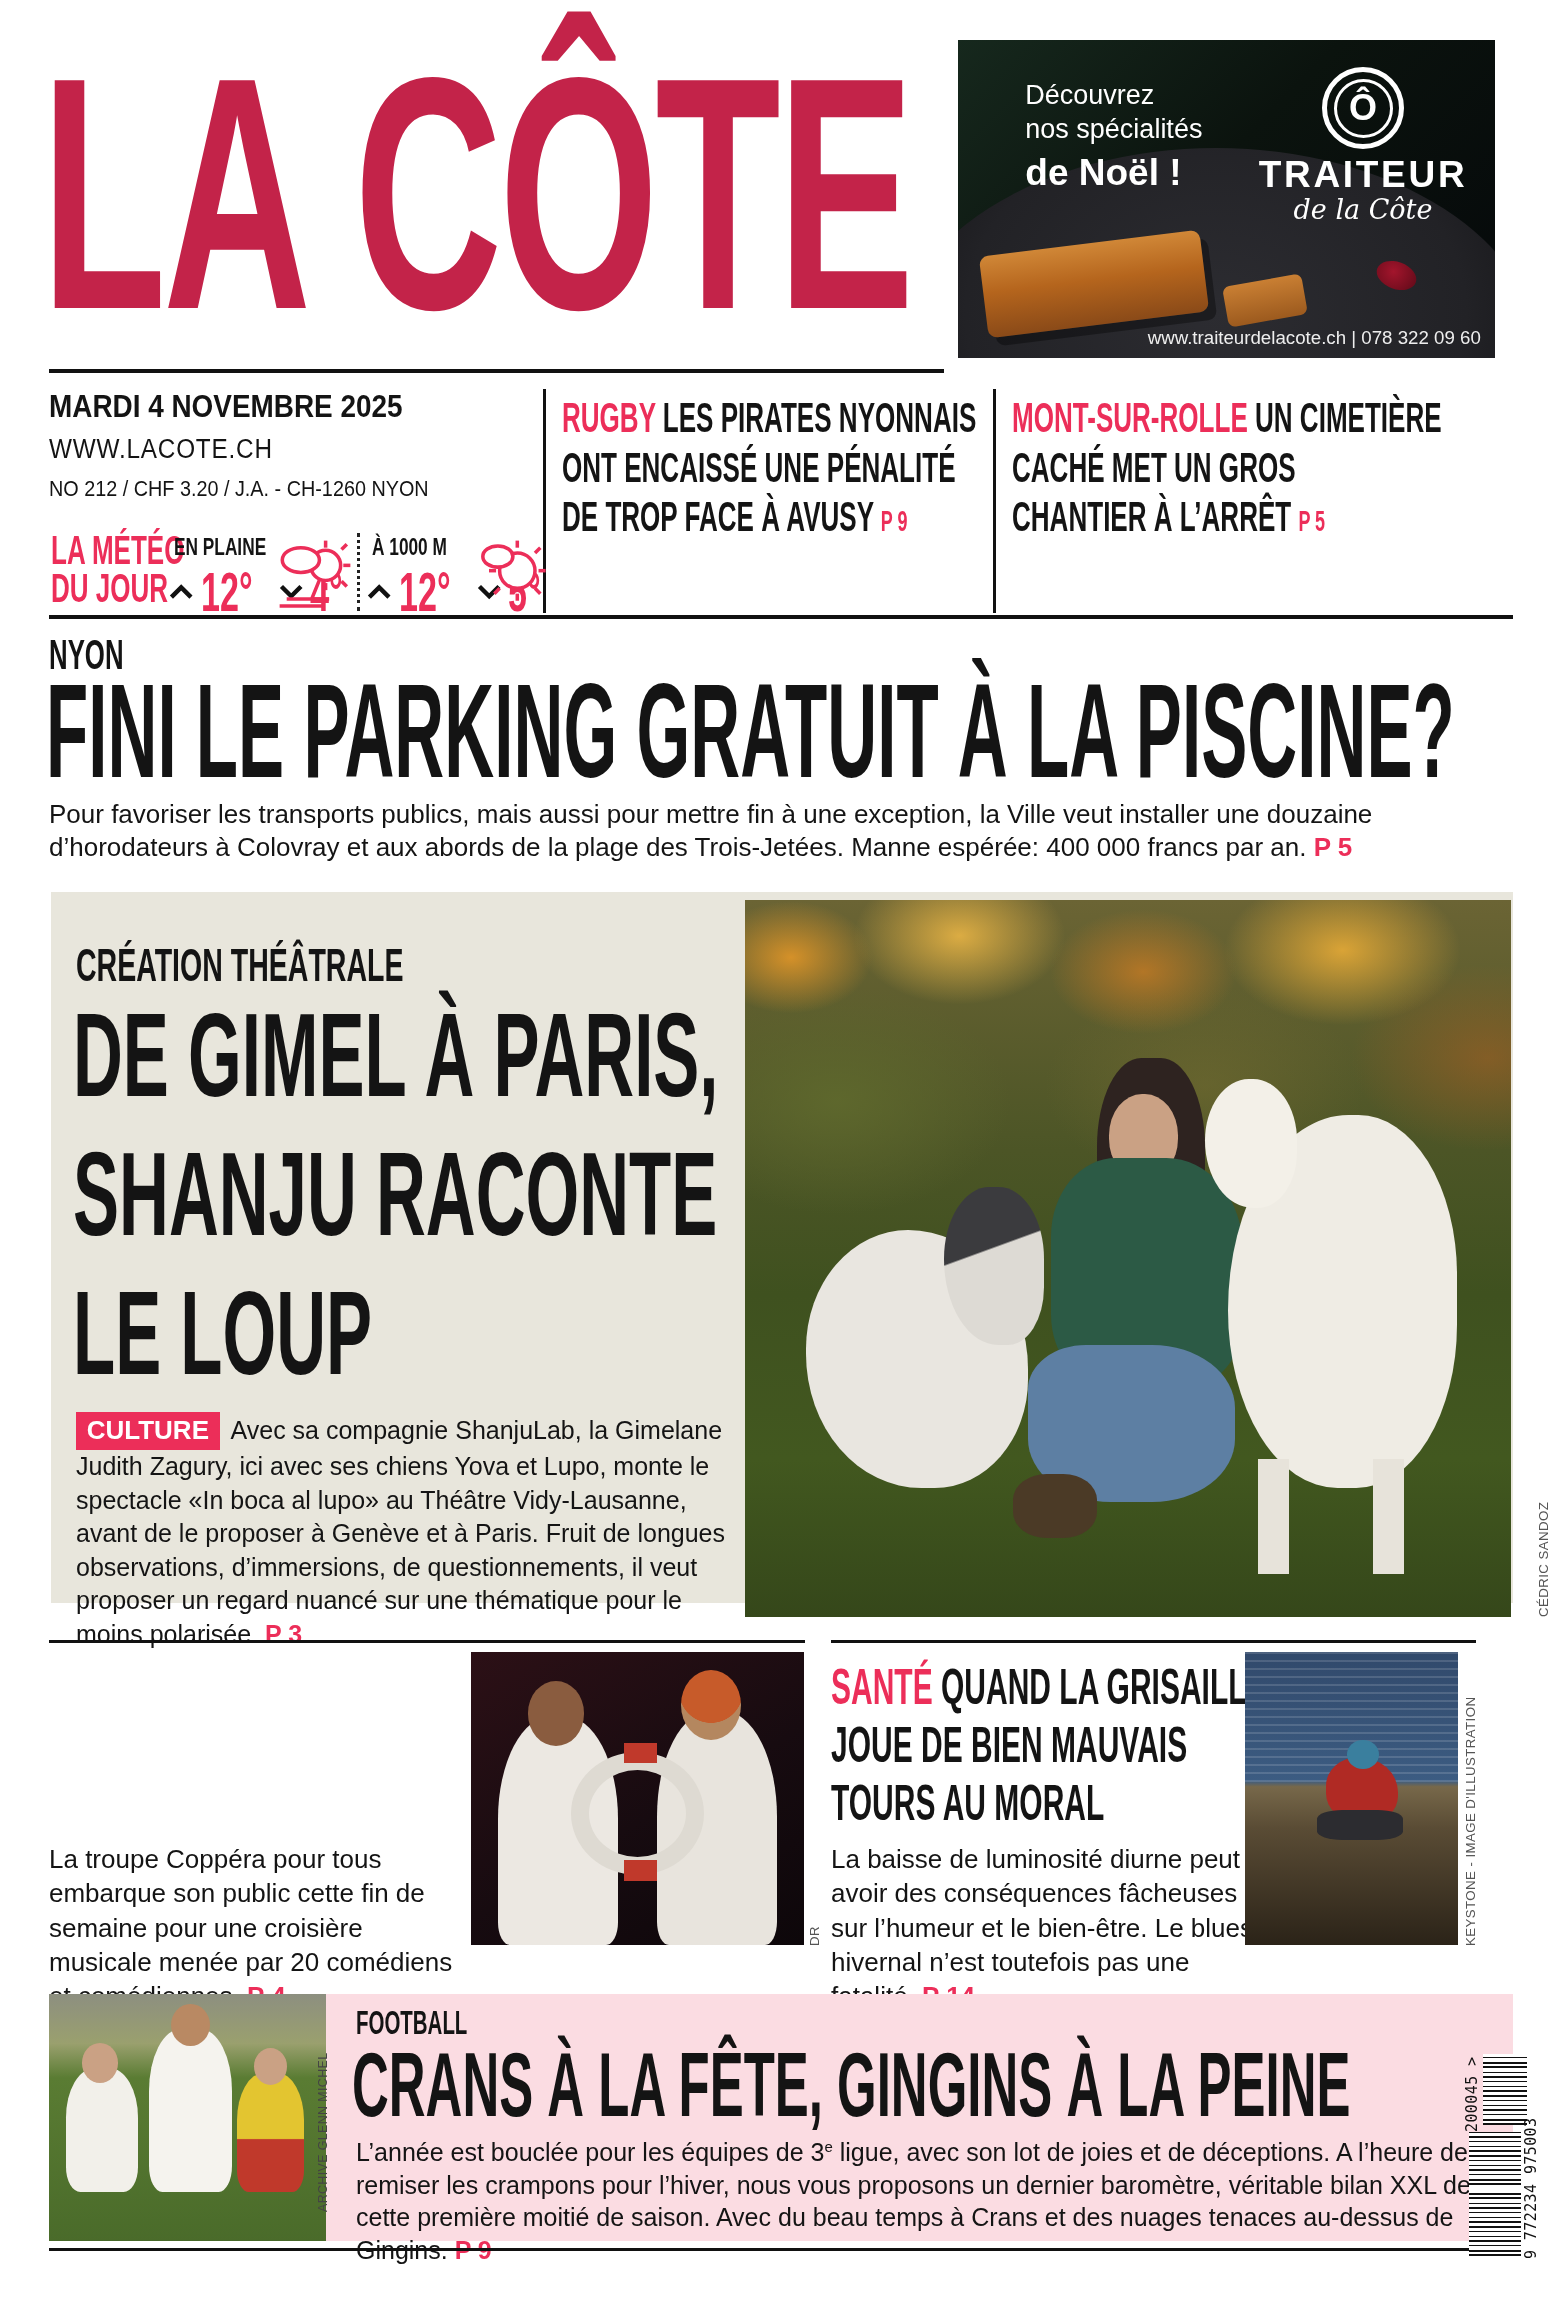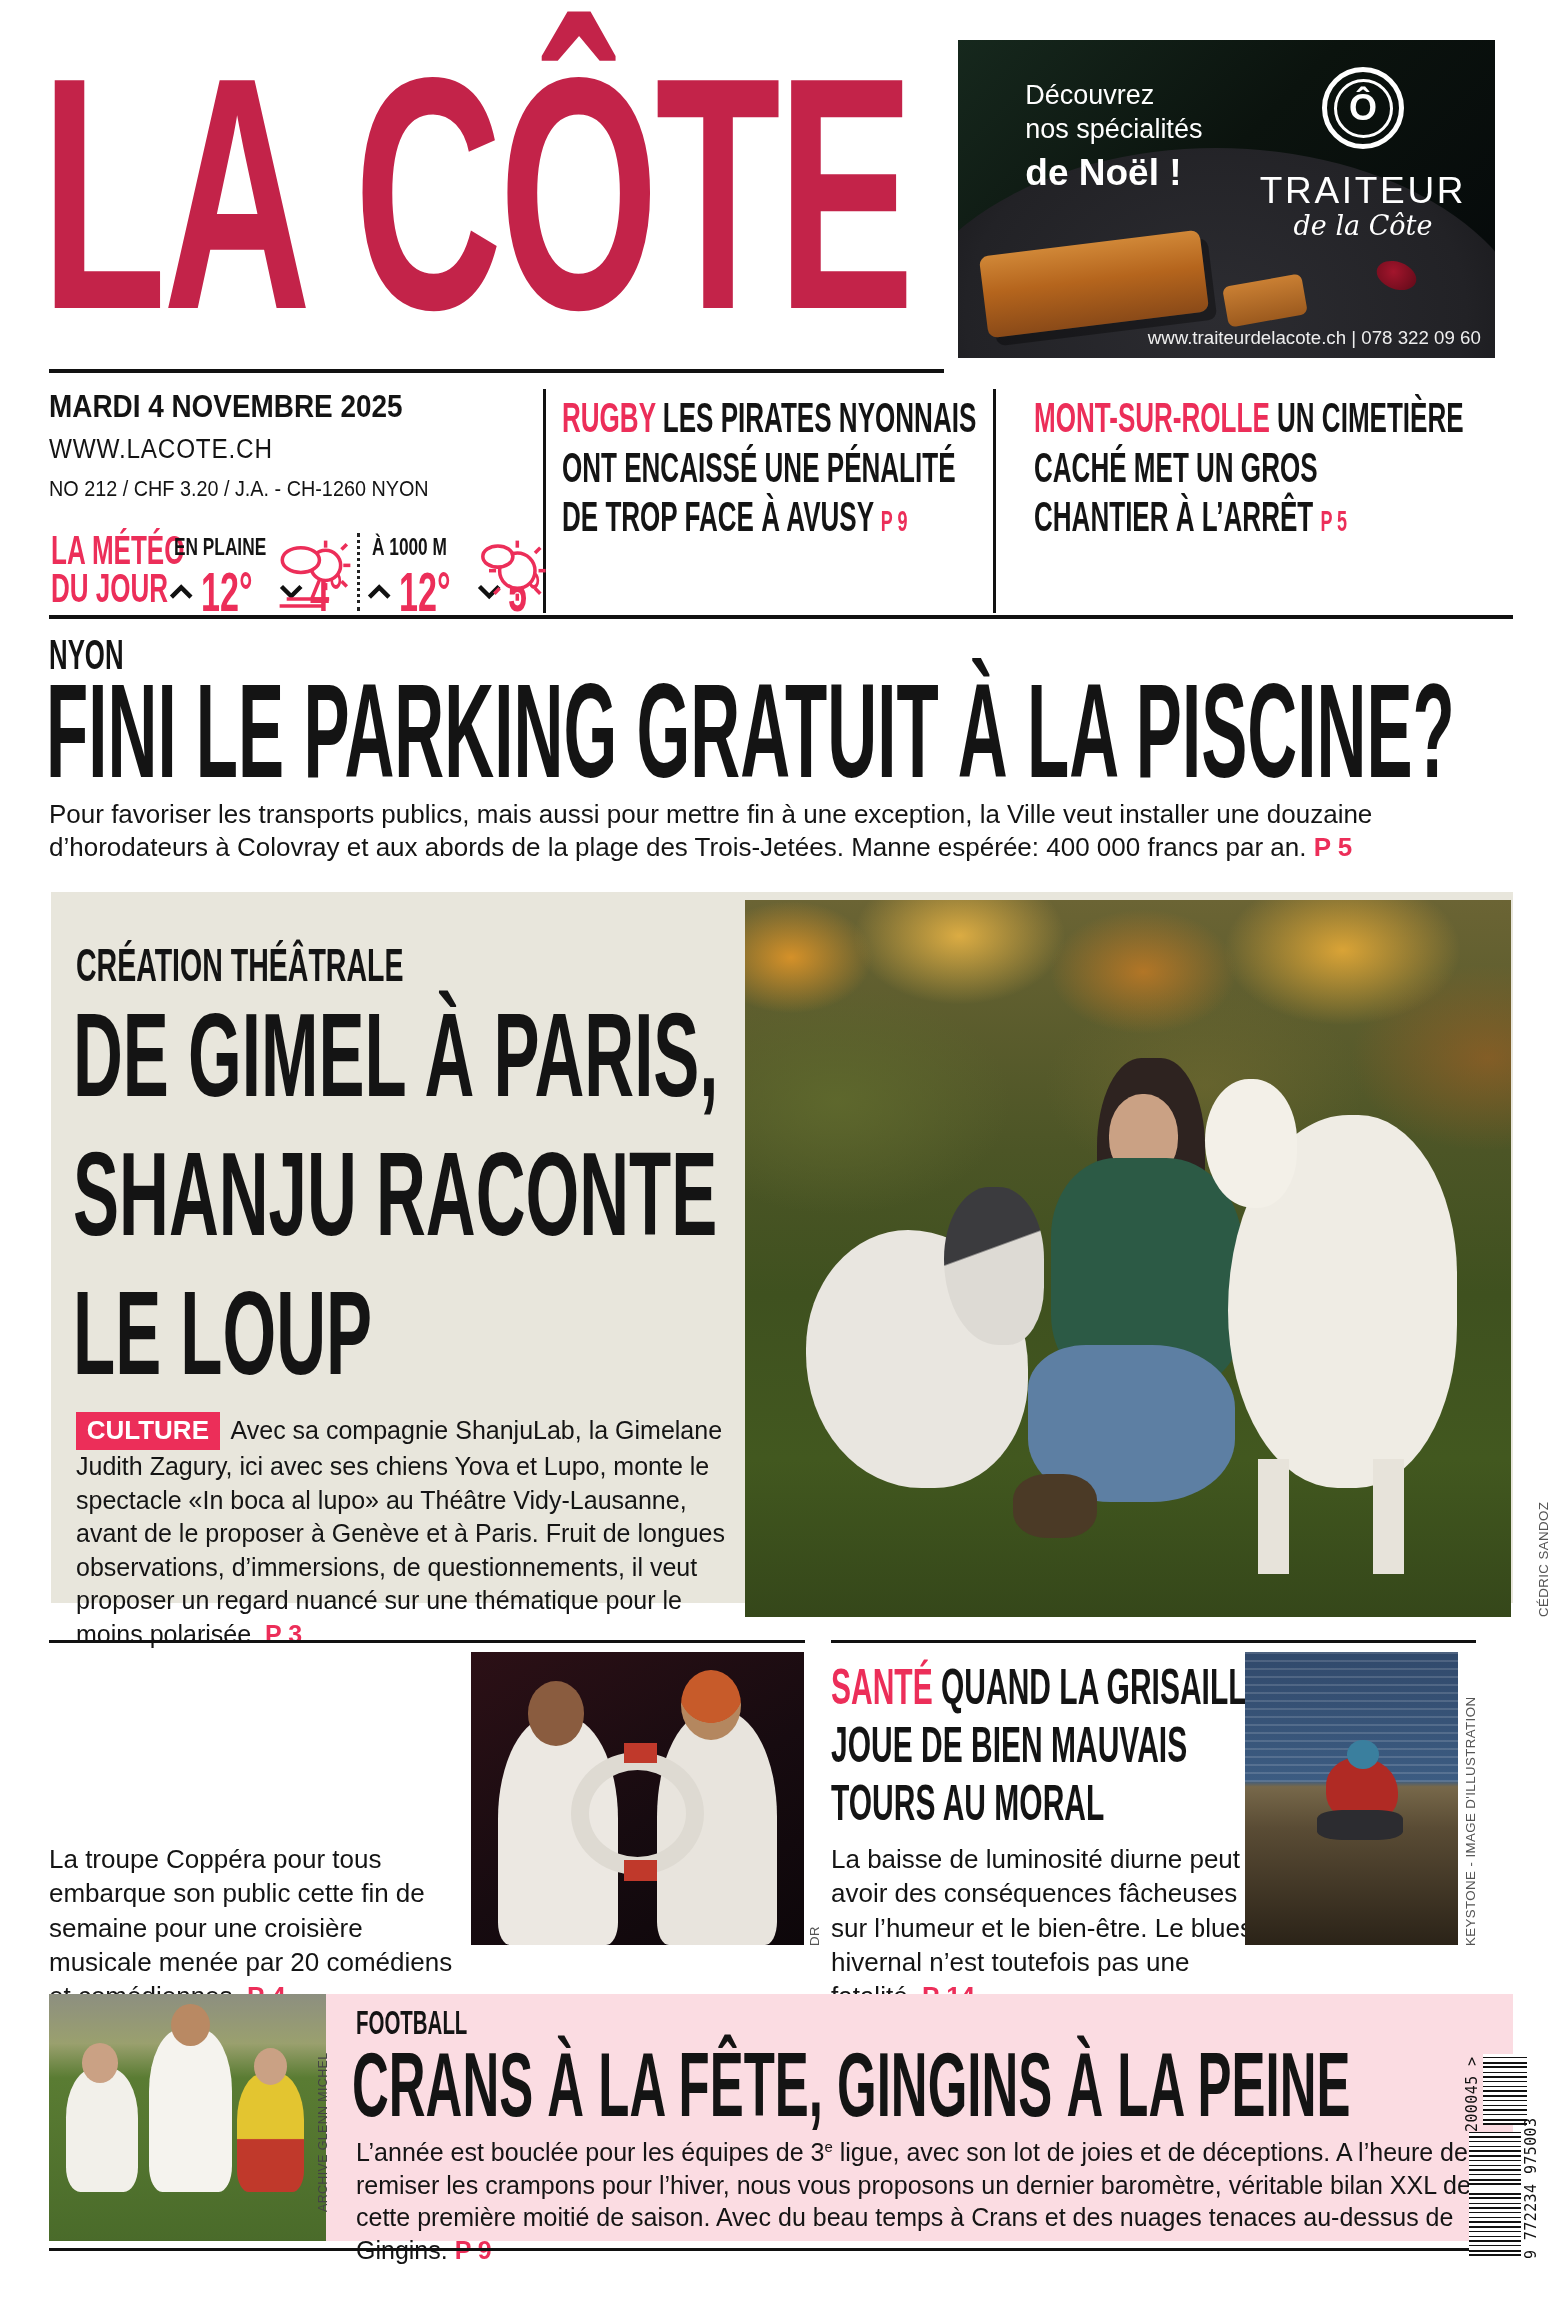--- a/index.html
+++ b/index.html
@@ -38,35 +38,35 @@
       transform:rotate(-10deg);background:linear-gradient(180deg,#c97f33,#9c5a1e);}
   #ad .garnish{position:absolute;left:418px;top:222px;width:41px;height:27px;border-radius:50%;
       background:radial-gradient(circle at 40% 40%,#a3152c,#5e0a18);transform:rotate(20deg);}
   #ad .adtext{position:absolute;left:21.3px;top:39px;font-size:27px;line-height:1.25;font-weight:400;margin-left:46px;}
   #ad .adtext .big{font-size:37px;font-weight:700;margin-top:3.6px;}
   #ad .adlogo{position:absolute;left:276px;top:27px;width:258px;text-align:center;}
   #ad .ring{width:82px;height:82px;border:5.3px solid #fff;border-radius:50%;margin:0 auto;
             display:flex;align-items:center;justify-content:center;}
   #ad .ring .inner{width:59px;height:59px;border:3.6px solid #fff;border-radius:50%;
             display:flex;align-items:center;justify-content:center;font-size:36px;font-weight:700;}
-  #ad .brand{font-size:37px;letter-spacing:2.7px;font-weight:400;margin-top:21px;}
+  #ad .brand{font-size:37px;letter-spacing:2.7px;font-weight:700;margin-top:5px;}
   #ad .brandscript{font-family:"DejaVu Serif",serif;font-style:italic;font-size:27px;margin-top:-1.8px;}
   #ad .adbadge{position:absolute;right:0;top:172px;background:var(--adgreen);color:#fff;
       font-size:22px;font-weight:700;padding:9px 16px;letter-spacing:0.4px;}
   #ad .adurl{position:absolute;right:14.2px;bottom:9px;font-size:18.7px;color:#eee;font-weight:400;}
   
   #dateline{left:49px;top:389px;}
   #dateline .d1{font-size:31px;font-weight:700;transform:scaleX(.9);transform-origin:0 0;white-space:nowrap;}
   #dateline .d2{font-size:27px;font-weight:400;margin-top:9px;transform:scaleX(.9);transform-origin:0 0;white-space:nowrap;letter-spacing:0.9px;}
   #dateline .d3{font-size:22px;font-weight:400;margin-top:10.7px;transform:scaleX(.9);transform-origin:0 0;white-space:nowrap;}
   
   .teaser{position:absolute;top:393px;}
   .teaser .tl{font-size:42px;font-weight:700;line-height:1.18;white-space:nowrap;}
   #teaser1{left:562px;width:427px;}
-  #teaser2{left:1012px;width:467px;margin-left:22px;}
+  #teaser2{left:1012px;width:467px;}
   .tsc{transform:scaleX(.62);transform-origin:0 0;}
   
   #wx-label{left:51px;top:531px;font-size:40px;line-height:.95;color:var(--accent);font-weight:700;}
   .wx-name{position:absolute;font-size:24px;font-weight:700;}
   .wx-temps{position:absolute;display:flex;align-items:center;gap:5.3px;}
   .wx-temp{font-size:55px;font-weight:700;color:var(--accent);transform:scaleX(.62);transform-origin:0 50%;white-space:nowrap;}
   .wx-dotted{position:absolute;left:357px;top:533px;height:78px;border-left:3.6px dotted #222;}
   
   #lead-kicker{left:49px;top:633px;font-size:43px;}
   #lead-headline{left:46px;top:665px;font-size:133px;}

